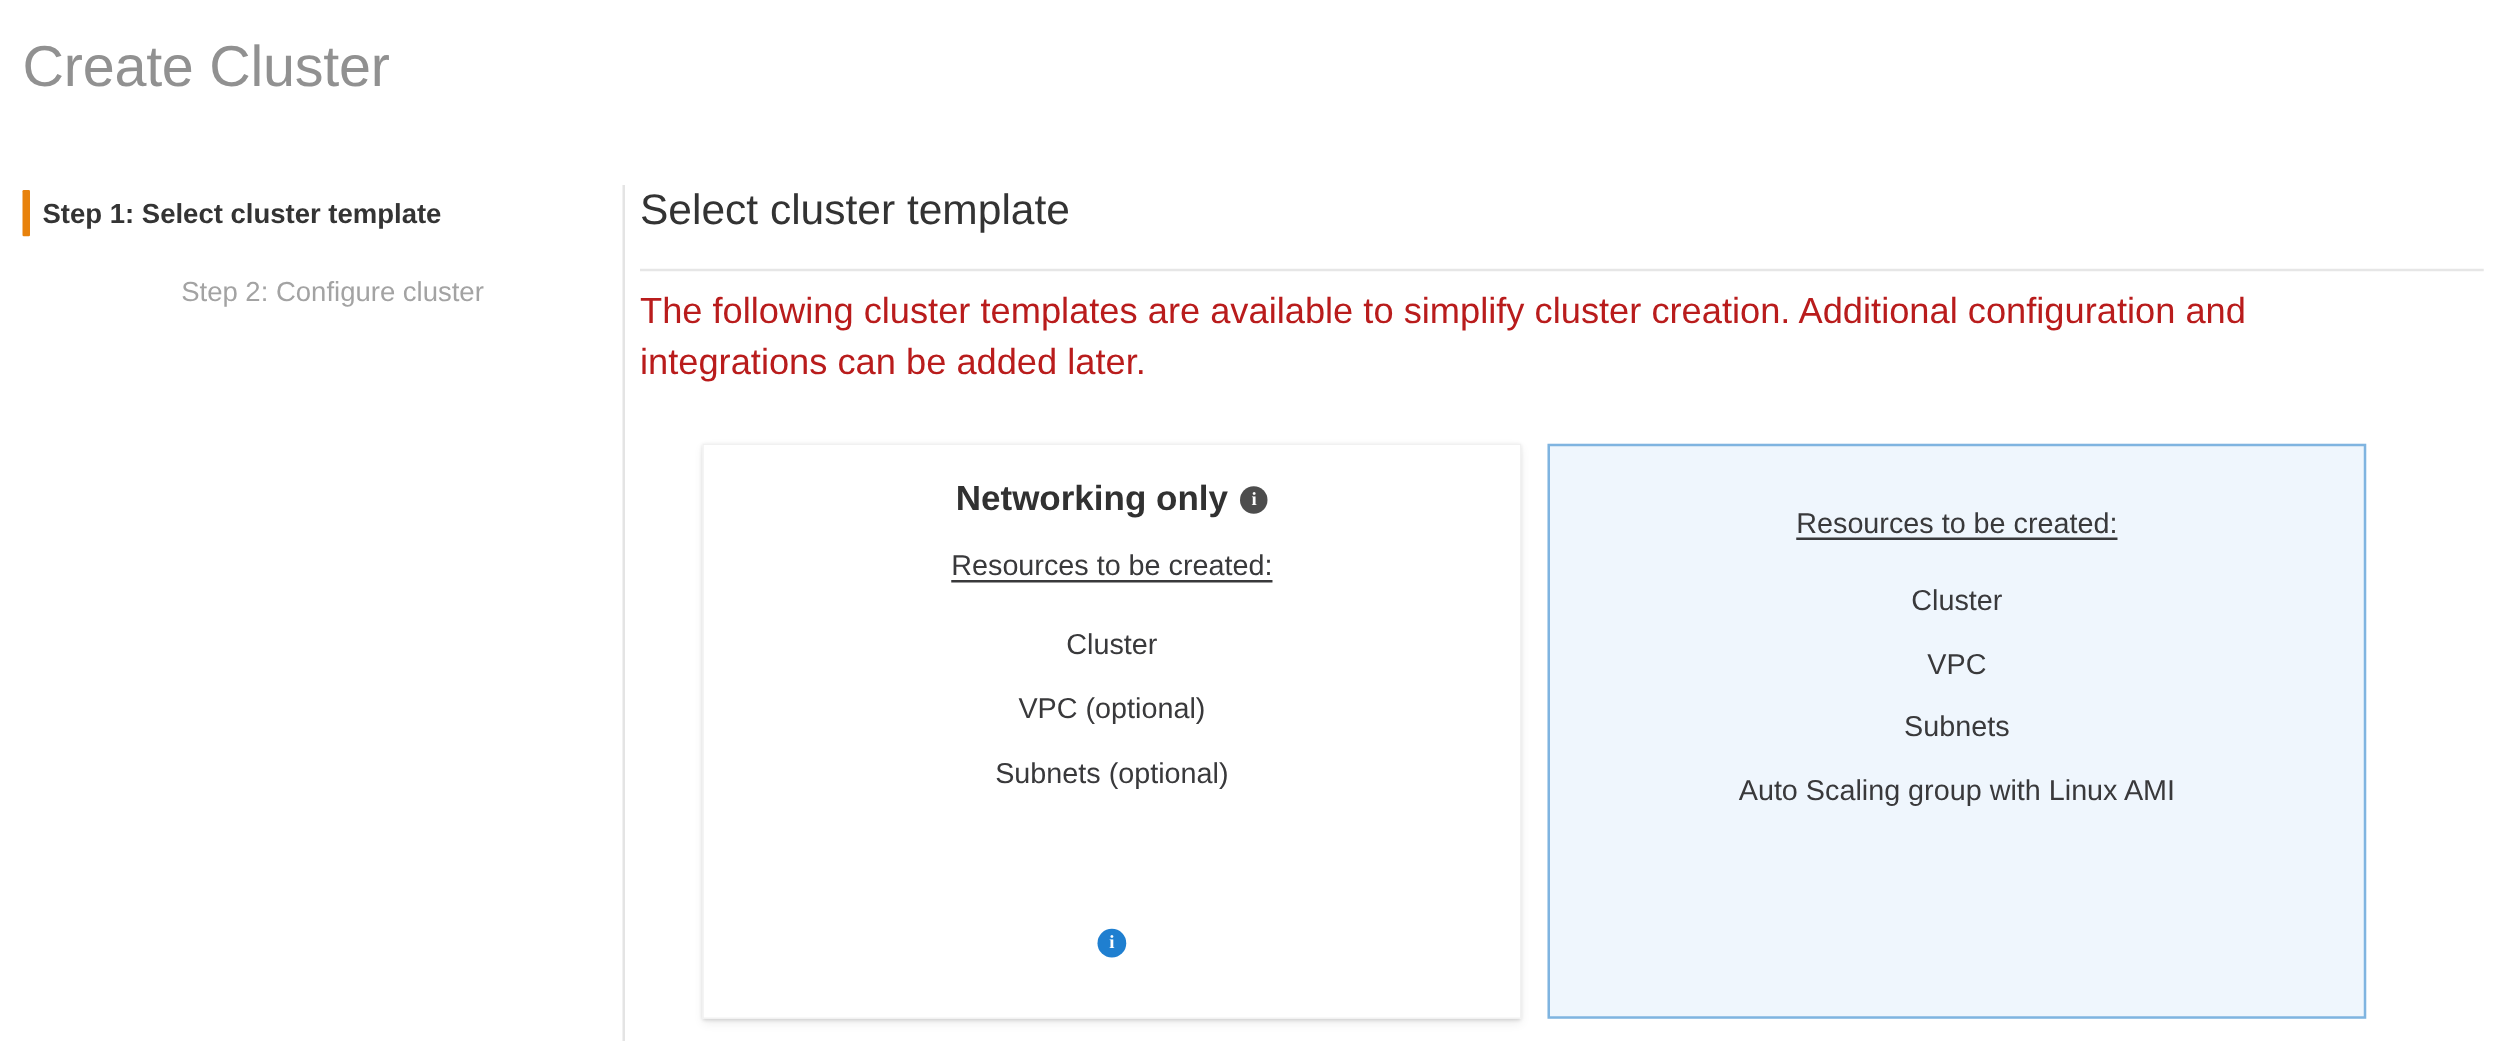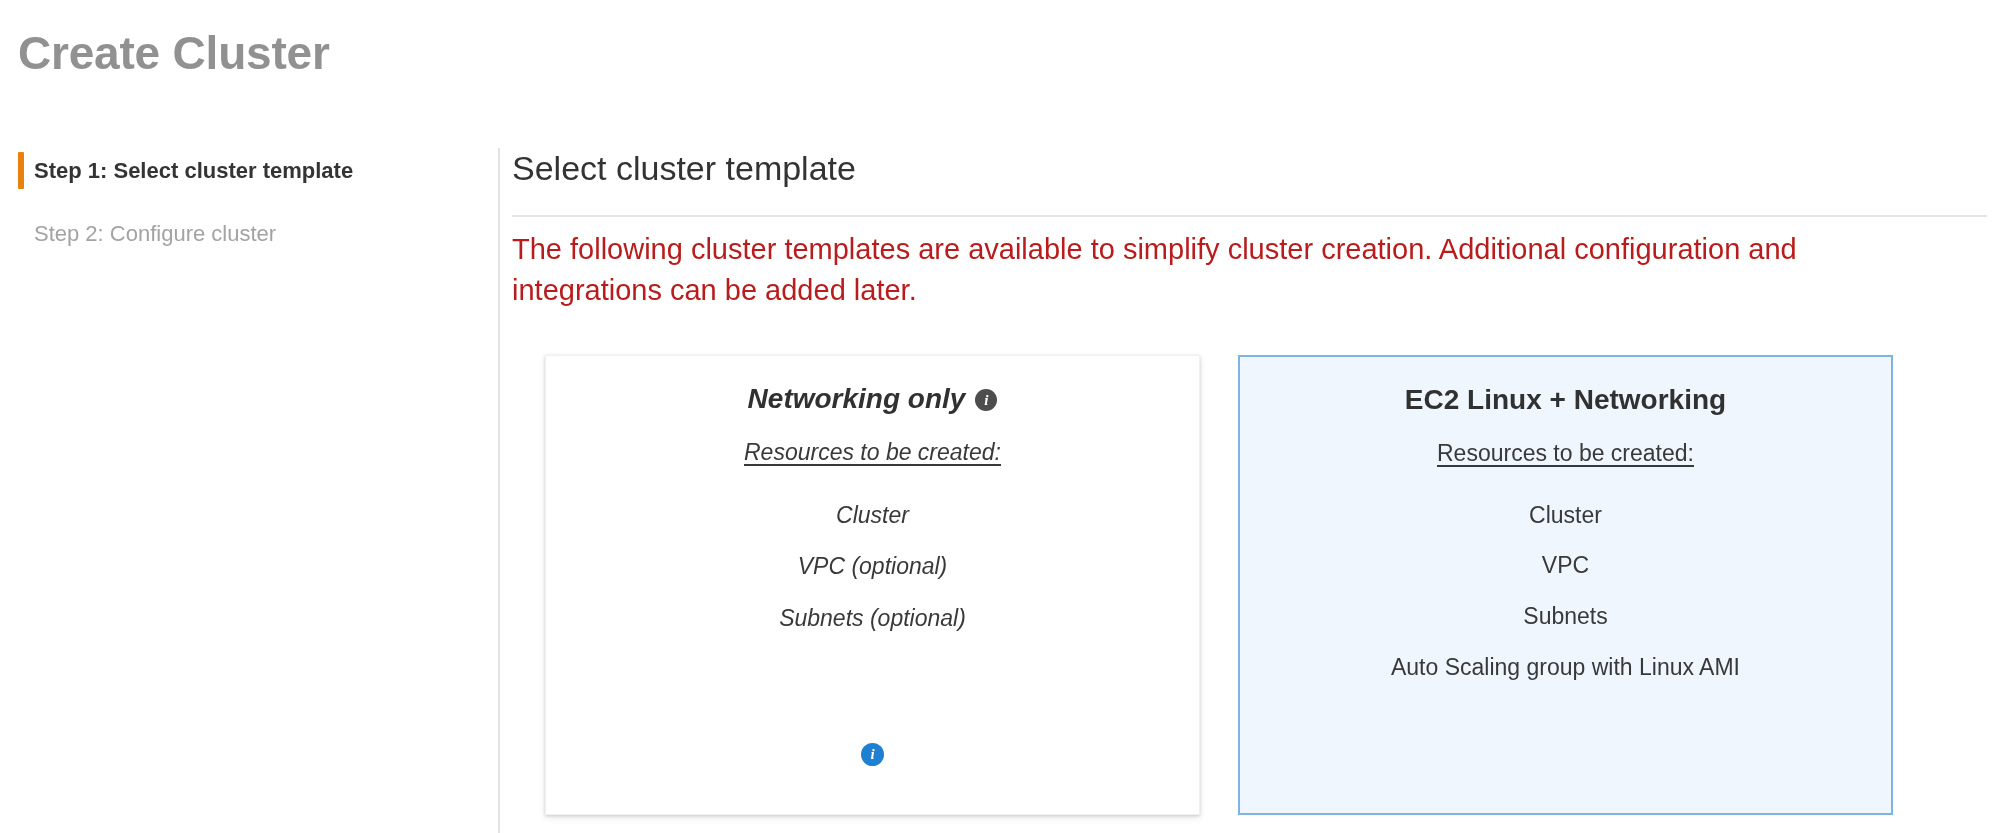--- a/index.html
+++ b/index.html
@@ -15,21 +15,21 @@
     overflow: hidden;
     position: relative;
   }
 
   
   .page-title {
     position: absolute;
     left: 18px;
     top: 28px;
     font-size: 46px;
-    font-weight: 700;
+    font-weight: 400;
     color: #919191;
     letter-spacing: -0.2px;
     line-height: 1.1;
     white-space: nowrap;
   }
 
   
   .wizard-sidebar {
     position: absolute;
     left: 0px;
@@ -58,20 +58,21 @@
     top: 4px;
     width: 6px;
     height: 37px;
     background: #e8820c;
     border-radius: 1px;
   }
   .step-inactive {
     font-weight: 400;
     color: #a3a3a3;
     margin-top: 18px;
+    justify-content: center;
   }
 
   
   .main {
     position: absolute;
     left: 512px;
     top: 148px;
     width: 1475px;
   }
   .section-heading {
@@ -102,25 +103,24 @@
     top: 0;
     width: 655px;
     height: 460px;
     box-sizing: border-box;
     display: flex;
     flex-direction: column;
     align-items: center;
     padding: 26px 24px 18px 24px;
   }
   .card-default {
-    left: 0px;
+    left: 17px;
     background: #ffffff;
     border: 1px solid #f1f1f1;
     box-shadow: 0 1px 3px rgba(0,0,0,0.16), 0 3px 8px rgba(0,0,0,0.08);
-    font-style: italic;
   }
   .card-selected {
     left: 693px;
     background: #eff6fd;
     border: 2px solid #7fb4e0;
   }
   .card-title {
     font-size: 28px;
     font-weight: 700;
     color: #313131;
@@ -247,23 +247,20 @@
     </ul>
 
     <div class="card-footnote">
       <span class="info-icon-blue">i</span>
     </div>
 
   </div>
 
   <div class="card card-selected">
 
-    <div class="card-title">
-      <span class="card-title-text">EC2 Linux + Networking</span>
-    </div>
 
     <div class="resources-label">Resources to be created:</div>
 
     <ul class="resource-list">
       <li class="resource-item">Cluster</li>
       <li class="resource-item">VPC</li>
       <li class="resource-item">Subnets</li>
       <li class="resource-item">Auto Scaling group with Linux AMI</li>
     </ul>
 

